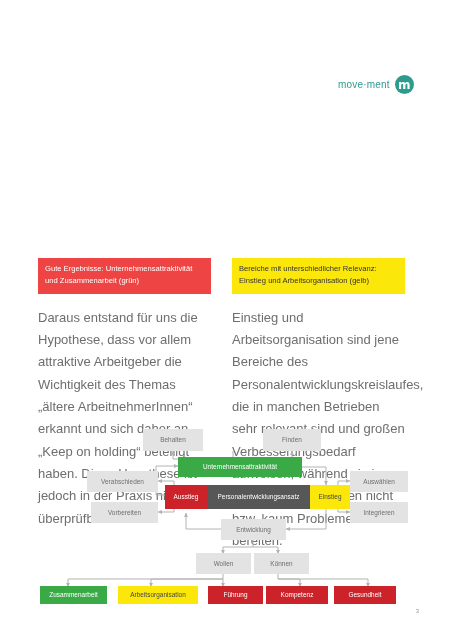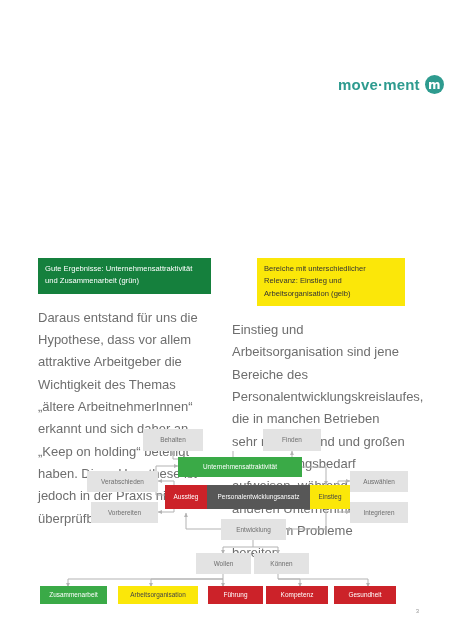--- a/index.html
+++ b/index.html
@@ -21,24 +21,24 @@
   
   .logo {
     position: absolute;
     left: 338px;
     top: 75px;
     display: flex;
     align-items: center;
     gap: 5px;
   }
   .logo-text {
-    font-size: 15px;
+    font-size: 10px;
     color: #2e9b8f;
     letter-spacing: 0.2px;
-    font-weight: 700;
+    font-weight: 400;
   }
   .logo-mark {
     width: 19px;
     height: 19px;
     border-radius: 50%;
     background: #2e9b8f;
     display: flex;
     align-items: center;
     justify-content: center;
   }
@@ -58,22 +58,22 @@
   .col-left  { left: 38px;  top: 258px; }
   .col-right { left: 232px; top: 258px; }
 
   .col-header {
     padding: 5px 7px 6px 7px;
     color: #ffffff;
     font-size: 7.6px;
     line-height: 1.62;
     box-sizing: border-box;
   }
-  .col-header.green  { background: #15803d; }
-  .col-header.yellow { background: #fbe709; color: #333333; margin-left: 25px; }
+  .col-header.green  { background: #ef4444; }
+  .col-header.yellow { background: #fbe709; color: #333333; }
 
   .col-body {
     margin-top: 13px;
     font-size: 13px;
     line-height: 1.72;
     color: #6e6e6e;
     text-align: left;
   }
 
   

